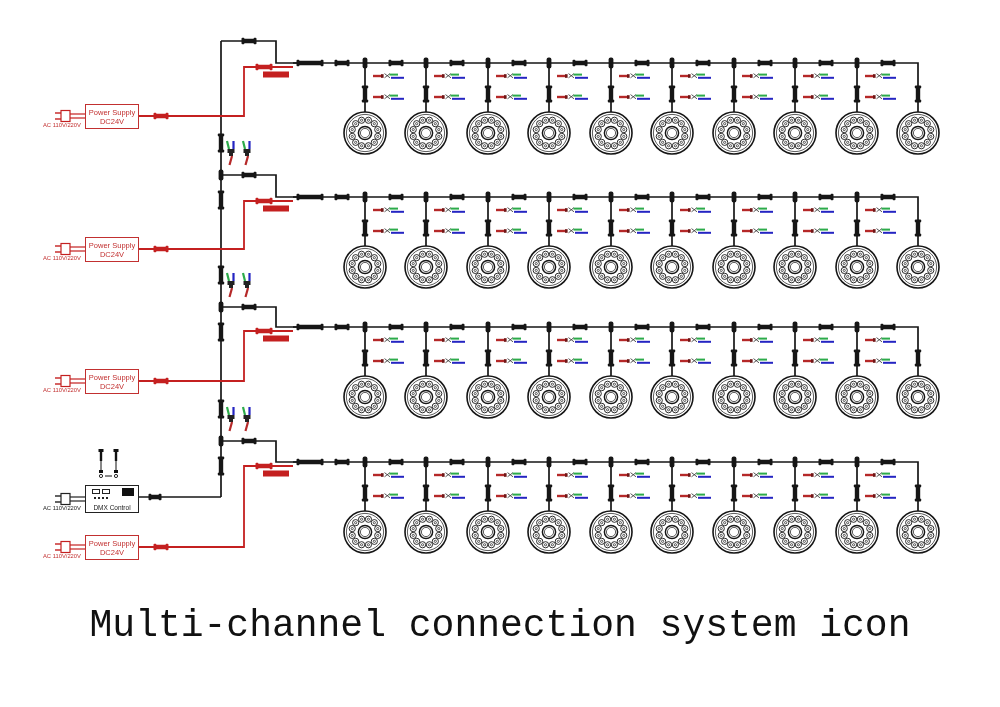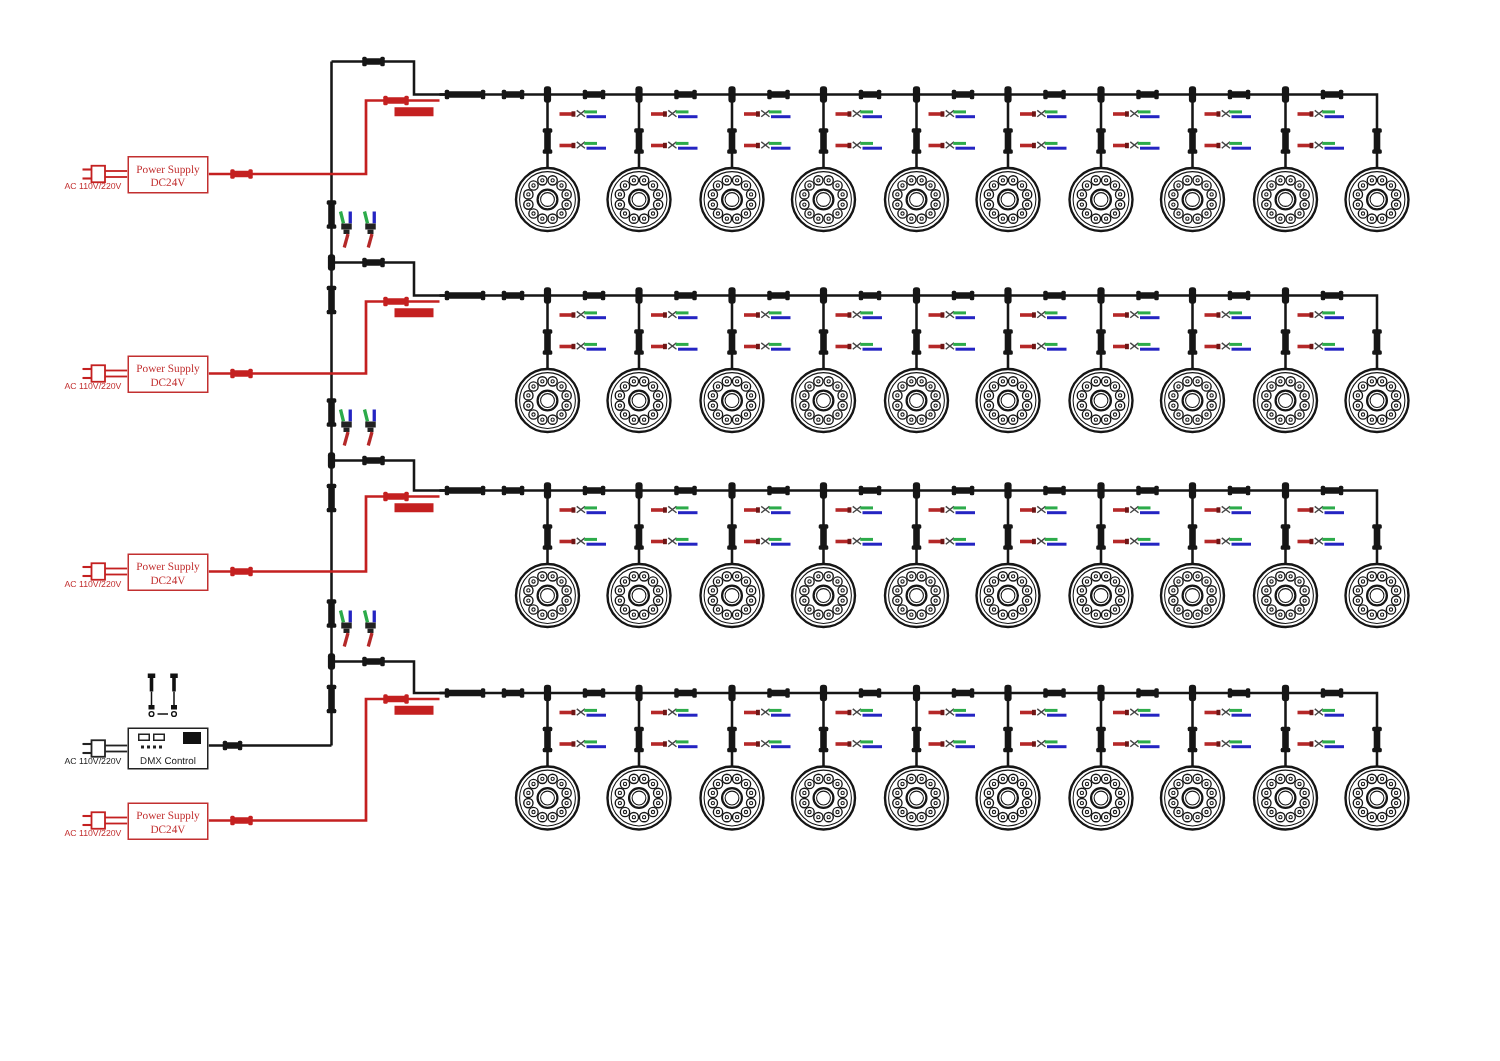--- a/index.html
+++ b/index.html
@@ -1,21 +1,21 @@
 <!DOCTYPE html>
 <html><head>
 <meta charset="utf-8">
 <style>
   html,body{margin:0;padding:0;background:#ffffff;}
   .stage{position:relative;width:1000px;height:707px;background:#ffffff;overflow:hidden;
          font-family:"Liberation Sans",sans-serif;}
   #wiring{position:absolute;left:0;top:0;}
   .ps-box{position:absolute;left:85px;width:54px;height:25px;border:1px solid #c23030;
           background:#fff;color:#c23030;display:flex;flex-direction:column;align-items:center;
-          justify-content:center;font-size:7.5px;line-height:1.2;text-align:center;box-sizing:border-box;font-family:Liberation Serif, serif;}
+          justify-content:center;font-size:7.5px;line-height:1.2;text-align:center;box-sizing:border-box;}
   .ac-label{position:absolute;left:43px;width:52px;font-size:5.8px;color:#c23030;white-space:nowrap;}
   .ac-label.black{color:#222222;}
   .dmx-box{position:absolute;left:85px;top:485px;width:54px;height:28px;border:1px solid #222;
            background:#fff;box-sizing:border-box;font-size:6.5px;color:#222;}
   .dip{position:absolute;width:8px;height:5px;border:1px solid #222;background:#fff;top:3px;box-sizing:border-box;}
   .dip1{left:6px;}.dip2{left:16px;}
   .chip{position:absolute;width:12px;height:8px;background:#111;right:4px;top:2px;}
   .dmx-dots{position:absolute;left:8px;top:11px;width:1.5px;height:1.5px;background:#222;
             box-shadow:4px 0 #222,8px 0 #222,12px 0 #222;}
   .dmx-label{position:absolute;bottom:1px;left:0;width:100%;text-align:center;white-space:nowrap;}
@@ -2517,20 +2517,21 @@
 
   <div class="dmx-box">
     <span class="dip dip1"></span>
     <span class="dip dip2"></span>
     <span class="chip"></span>
     <span class="dmx-dots"></span>
     <div class="dmx-label">DMX Control</div>
   </div>
   <div class="ac-label black" style="top:505px">AC 110V/220V</div>
 
+  <div class="title">Multi-channel connection system icon</div>
 <div class="ps-box" style="top: 104px;">
       <div>Power Supply</div>
       <div>DC24V</div>
     </div>
     <div class="ac-label" style="top: 122px;">AC 110V/220V</div>
     <div class="ps-box" style="top: 237px;">
       <div>Power Supply</div>
       <div>DC24V</div>
     </div>
     <div class="ac-label" style="top: 255px;">AC 110V/220V</div>

